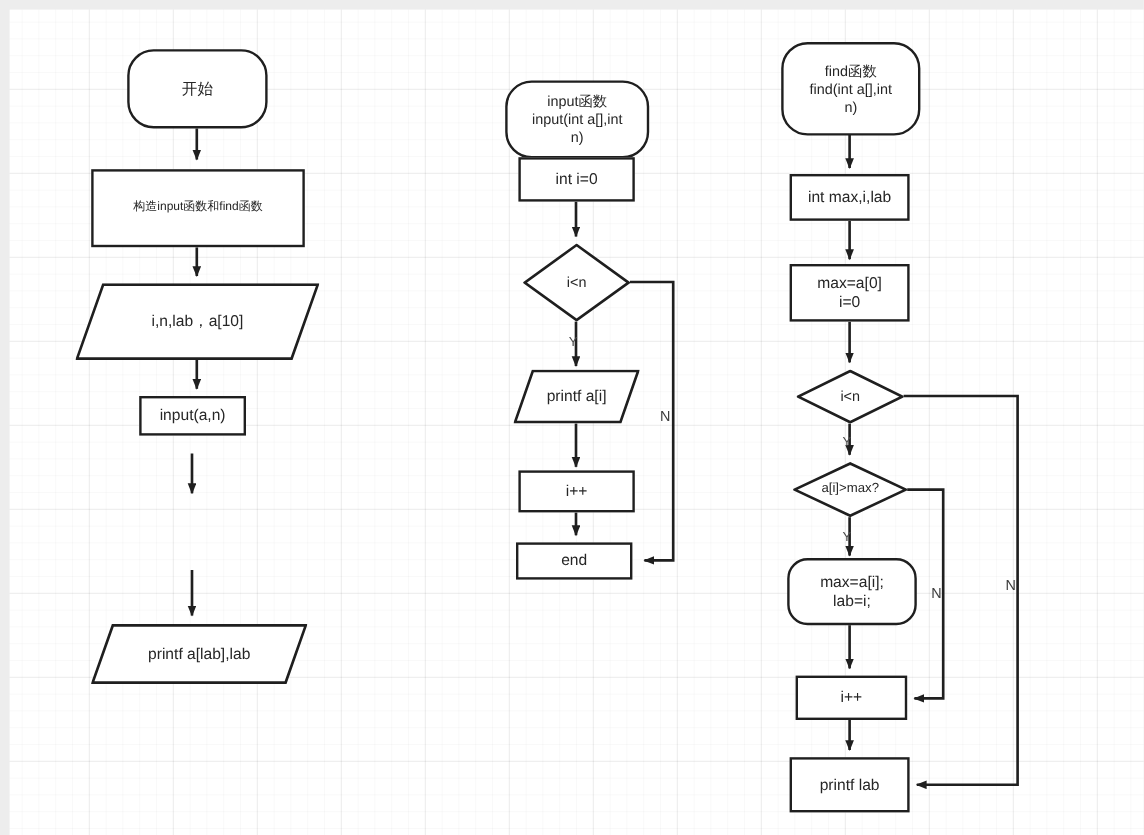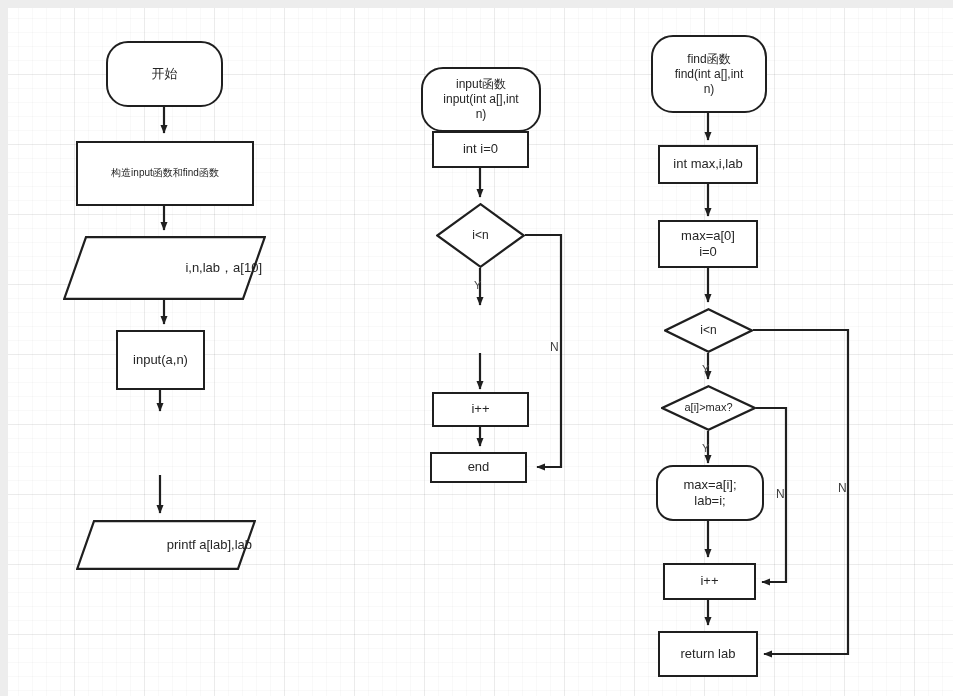--- a/index.html
+++ b/index.html
@@ -65,21 +65,20 @@
   .proc {
     border: 2px solid #1f1f1f;
   }
   .term {
     border: 2px solid #1f1f1f;
     border-radius: 22px;
   }
   .io {
     border: none;
     background: transparent;
-    justify-content: flex-end;
   }
   .io .shape {
     position: absolute;
     left: 0; top: 0;
     width: 100%; height: 100%;
   }
   .io .lbl { position: relative; z-index: 2; }
   .dec {
     border: none;
     background: transparent;
@@ -149,21 +148,21 @@
       <span class="lbl">构造input函数和find函数</span>
     </div>
 
     <div class="node io" style="left:55px; top:228px; width:203px; height:64px; font-size:13px;">
       <svg class="shape" viewBox="0 0 203 64" preserveAspectRatio="none">
         <polygon points="23,1.2 201.8,1.2 180,62.8 1.2,62.8" fill="#ffffff" stroke="#1f1f1f" stroke-width="2.2" vector-effect="non-scaling-stroke"></polygon>
       </svg>
       <span class="lbl">i,n,lab，a[10]</span>
     </div>
 
-    <div class="node proc" style="left:108px; top:322px; width:89px; height:60px; font-size:13px;">
+    <div class="node proc" style="left:108px; top:322px; width:89px; height:33px; font-size:13px;">
       <span class="lbl">input(a,n)</span>
     </div>
 
 
     <div class="node io" style="left:68px; top:512px; width:180px; height:50px; font-size:13px;">
       <svg class="shape" viewBox="0 0 180 50" preserveAspectRatio="none">
         <polygon points="18,1.2 178.8,1.2 162,48.8 1.2,48.8" fill="#ffffff" stroke="#1f1f1f" stroke-width="2.2" vector-effect="non-scaling-stroke"></polygon>
       </svg>
       <span class="lbl">printf a[lab],lab</span>
     </div>
@@ -178,20 +177,26 @@
       <span class="lbl">int i=0</span>
     </div>
 
     <div class="node dec" style="left:428px; top:195px; width:89px; height:65px; font-size:12px;">
       <svg class="shape" viewBox="0 0 89 65" preserveAspectRatio="none">
         <polygon points="44.5,1.2 87.8,32.5 44.5,63.8 1.2,32.5" fill="#ffffff" stroke="#1f1f1f" stroke-width="2.2" vector-effect="non-scaling-stroke"></polygon>
       </svg>
       <span class="lbl">i&lt;n</span>
     </div>
 
+    <div class="node io" style="left:420px; top:300px; width:105px; height:45px; font-size:13px;">
+      <svg class="shape" viewBox="0 0 105 45" preserveAspectRatio="none">
+        <polygon points="16,1.2 103.8,1.2 89,43.8 1.2,43.8" fill="#ffffff" stroke="#1f1f1f" stroke-width="2.2" vector-effect="non-scaling-stroke"></polygon>
+      </svg>
+      <span class="lbl">printf a[i]</span>
+    </div>
 
     <div class="node proc" style="left:424px; top:384px; width:97px; height:35px; font-size:13px;">
       <span class="lbl">i++</span>
     </div>
 
     <div class="node proc" style="left:422px; top:444px; width:97px; height:31px; font-size:13px;">
       <span class="lbl">end</span>
     </div>
 
     <div class="edge-label yn-y" style="left:466px; top:272px;">Y</div>
@@ -229,21 +234,21 @@
     <div class="node proc" style="left:648px; top:457px; width:108px; height:56px; font-size:13px;border-radius:17px;">
       <span class="lbl">max=a[i];
 lab=i;</span>
     </div>
 
     <div class="node proc" style="left:655px; top:555px; width:93px; height:37px; font-size:13px;">
       <span class="lbl">i++</span>
     </div>
 
     <div class="node proc" style="left:650px; top:623px; width:100px; height:46px; font-size:13px;">
-      <span class="lbl">return lab</span>
+      <span class="lbl">printf lab</span>
     </div>
 
     <div class="edge-label yn-y" style="left:694px; top:356px;">Y</div>
     <div class="edge-label yn-y" style="left:694px; top:435px;">Y</div>
     <div class="edge-label" style="left:768px; top:480px;">N</div>
     <div class="edge-label" style="left:830px; top:474px;">N</div>
 
   </div>
 </div>
 

